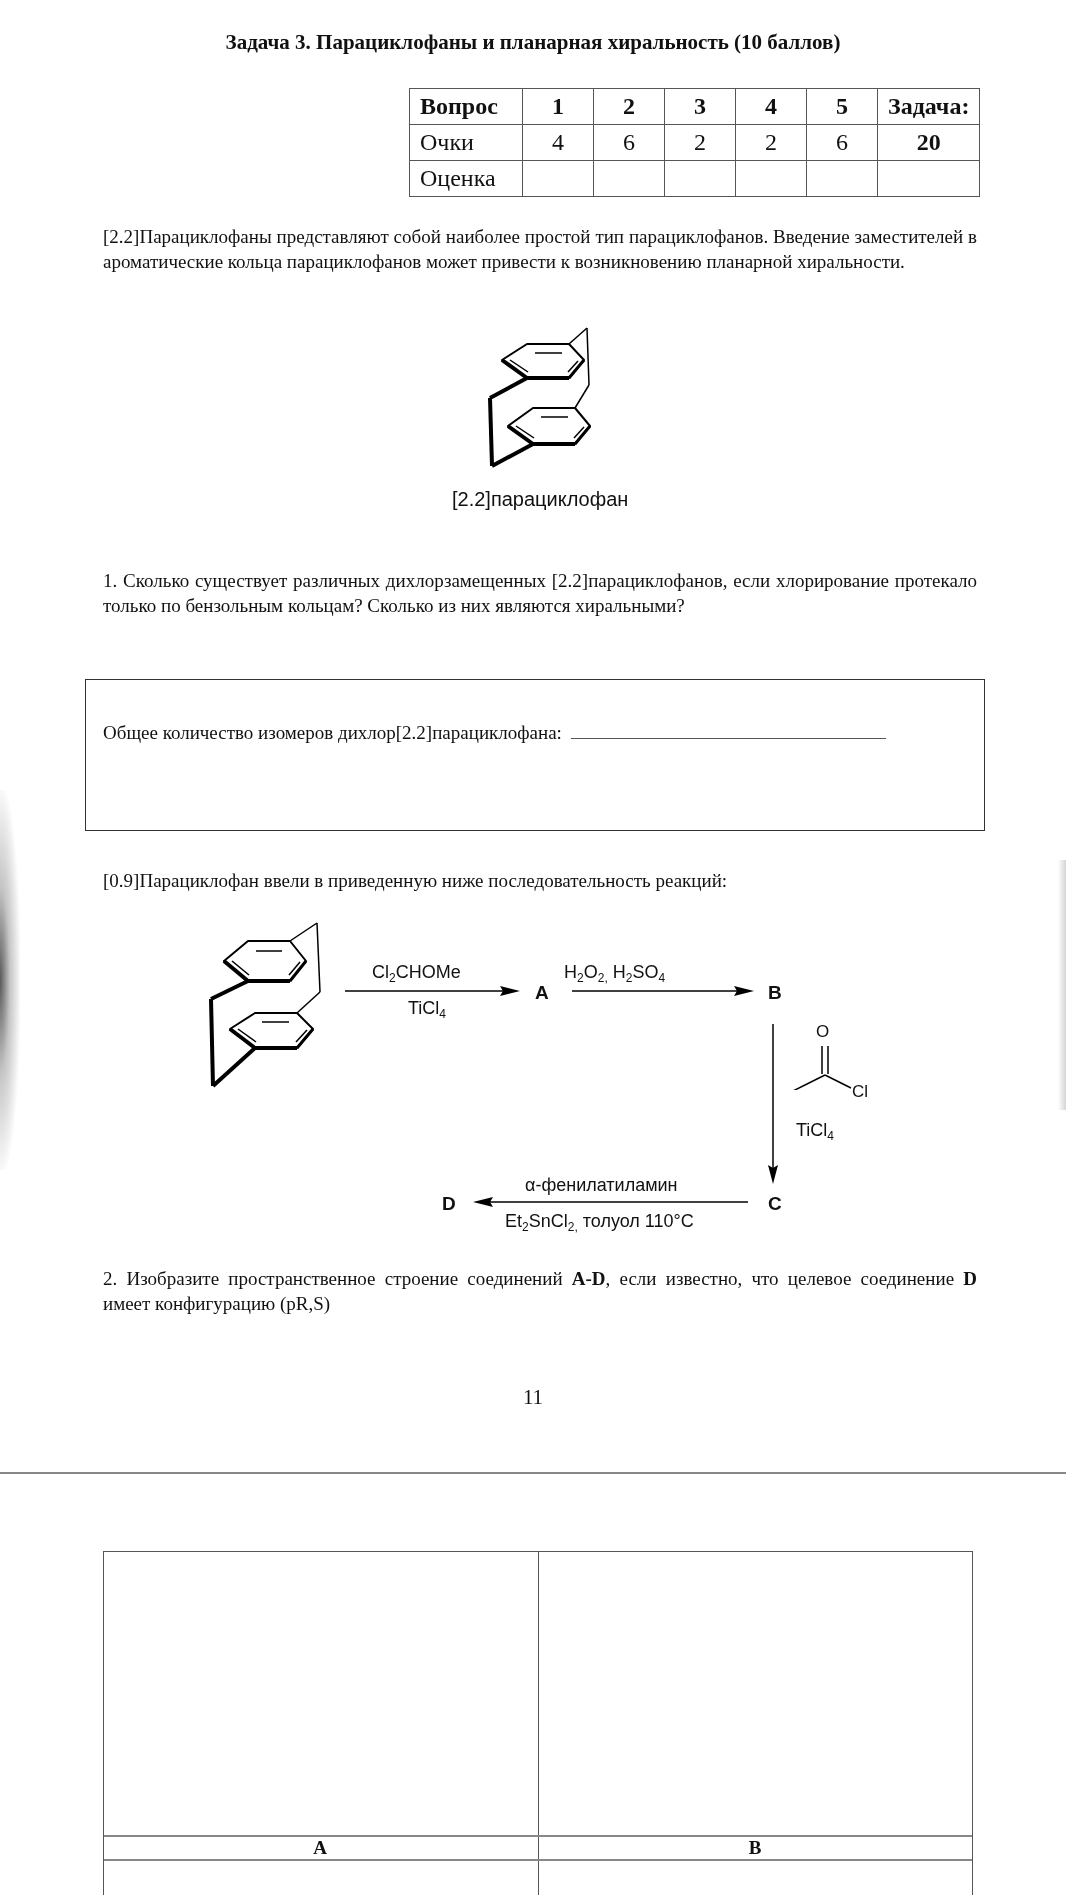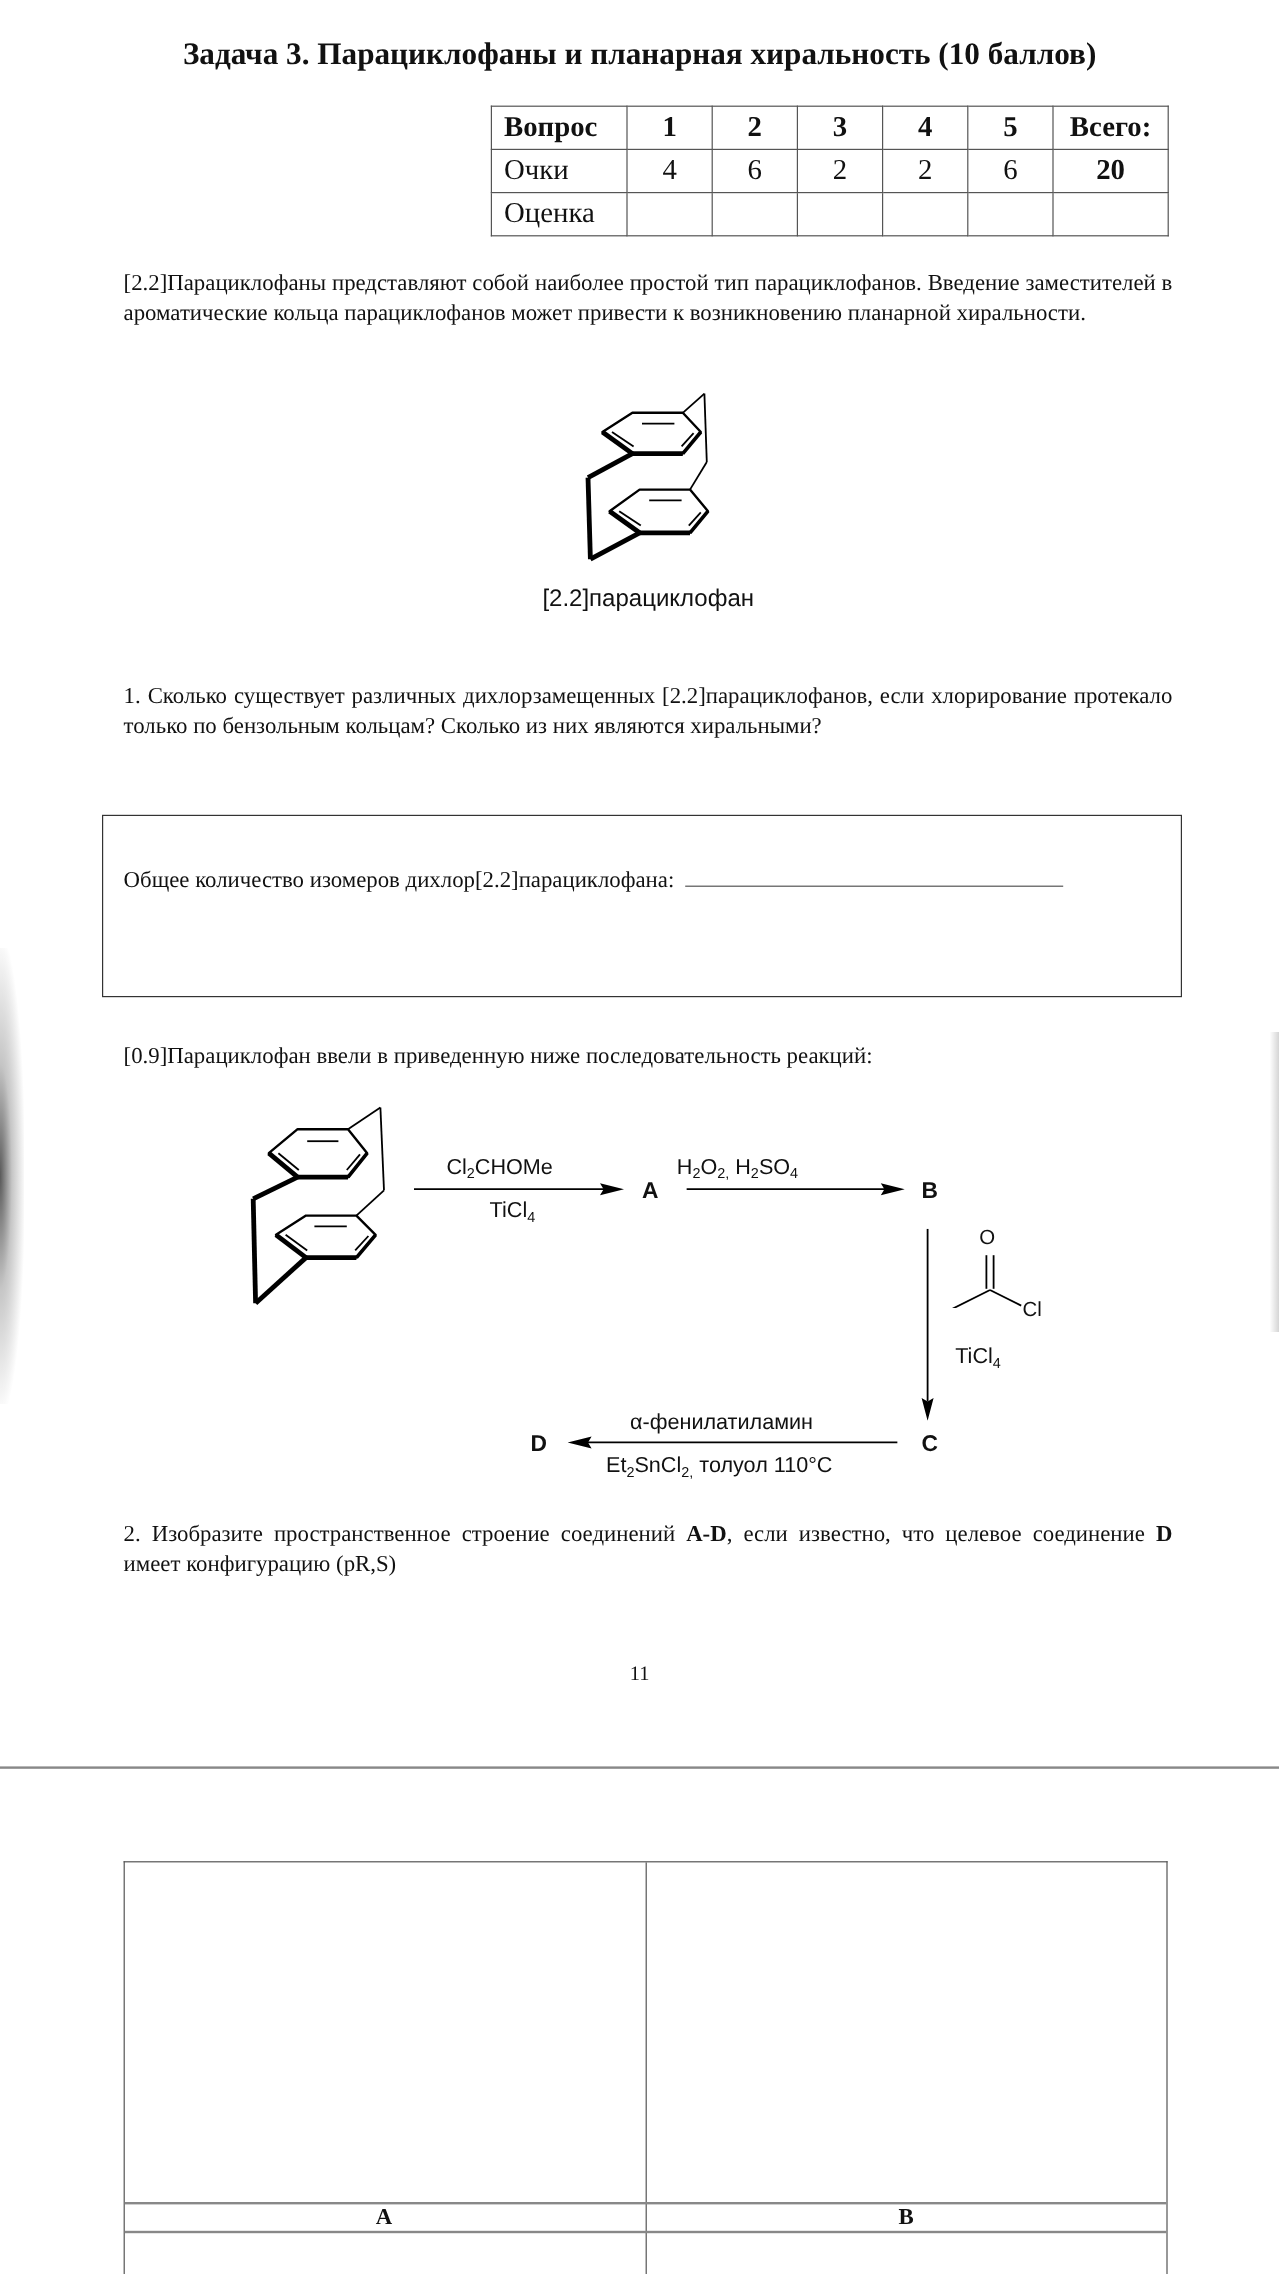--- a/index.html
+++ b/index.html
@@ -12,21 +12,21 @@
   .shadow-left {
     left: 0; top: 790px; width: 20px; height: 380px;
     background: radial-gradient(ellipse at left center, rgba(60,60,60,0.85) 0%, rgba(140,140,140,0.5) 35%, rgba(255,255,255,0) 75%);
   }
   .shadow-right {
     right: 0; top: 860px; width: 8px; height: 250px;
     background: linear-gradient(to left, rgba(170,170,170,0.5), rgba(255,255,255,0));
   }
   .title {
     left: 0; width: 1066px; top: 30px; text-align: center;
-    font-weight: bold; font-size: 26px;
+    font-weight: bold; font-size: 21px;
   }
   table.score {
     position: absolute; left: 409px; top: 88px; border-collapse: collapse;
     font-size: 24px;
   }
   table.score td {
     border: 1.5px solid #555; height: 35px; padding: 0 10px;
     text-align: center; vertical-align: middle;
   }
   table.score td.first { text-align: left; width: 92px; }
@@ -45,21 +45,21 @@
     border: 1.5px solid #333; box-sizing: border-box;
   }
   .ans-line { position: absolute; font-size: 19px; white-space: nowrap; }
   .blank { display: inline-block; border-bottom: 1.5px solid #555; height: 18px; vertical-align: baseline; }
   .scheme-text {
     font-family: "Liberation Sans", "DejaVu Sans", sans-serif; font-size: 18px;
     white-space: nowrap;
   }
   .bold-sans { font-weight: bold; font-family: "Liberation Sans", "DejaVu Sans", sans-serif; font-size: 19px; }
   sub { font-size: 12px; vertical-align: -4px; }
-  .page-num { left: 0; width: 1066px; text-align: center; top: 1385px; font-size: 17px; }
+  .page-num { left: 0; width: 1066px; text-align: center; top: 1385px; font-size: 21px; }
   .page-divider { left: 0; top: 1472px; width: 1066px; height: 2px; background: #888; }
   .grid-table {
     left: 103px; top: 1551px; width: 870px; height: 344px;
     border: 1.5px solid #555; border-bottom: none; box-sizing: border-box;
   }
   .grid-vline { position: absolute; left: 434px; top: 0; width: 1px; height: 100%; background: #555; }
   .grid-hline { position: absolute; left: 0; width: 100%; height: 2px; background: #888; }
   .grid-label { position: absolute; font-weight: bold; font-size: 19px; text-align: center; top: 1837px; }
 </style>
 </head>
@@ -72,21 +72,21 @@
 
 <table class="score">
   <tbody>
       <tr>
     <td class="first b">Вопрос</td>
     <td class="num b">1</td>
     <td class="num b">2</td>
     <td class="num b">3</td>
     <td class="num b">4</td>
     <td class="num b">5</td>
-    <td class="total b">Всего:</td>
+    <td class="total b">Задача:</td>
   </tr>
   <tr>
     <td class="first">Очки</td>
     <td>4</td>
     <td>6</td>
     <td>2</td>
     <td>2</td>
     <td>6</td>
     <td class="b">20</td>
   </tr>

